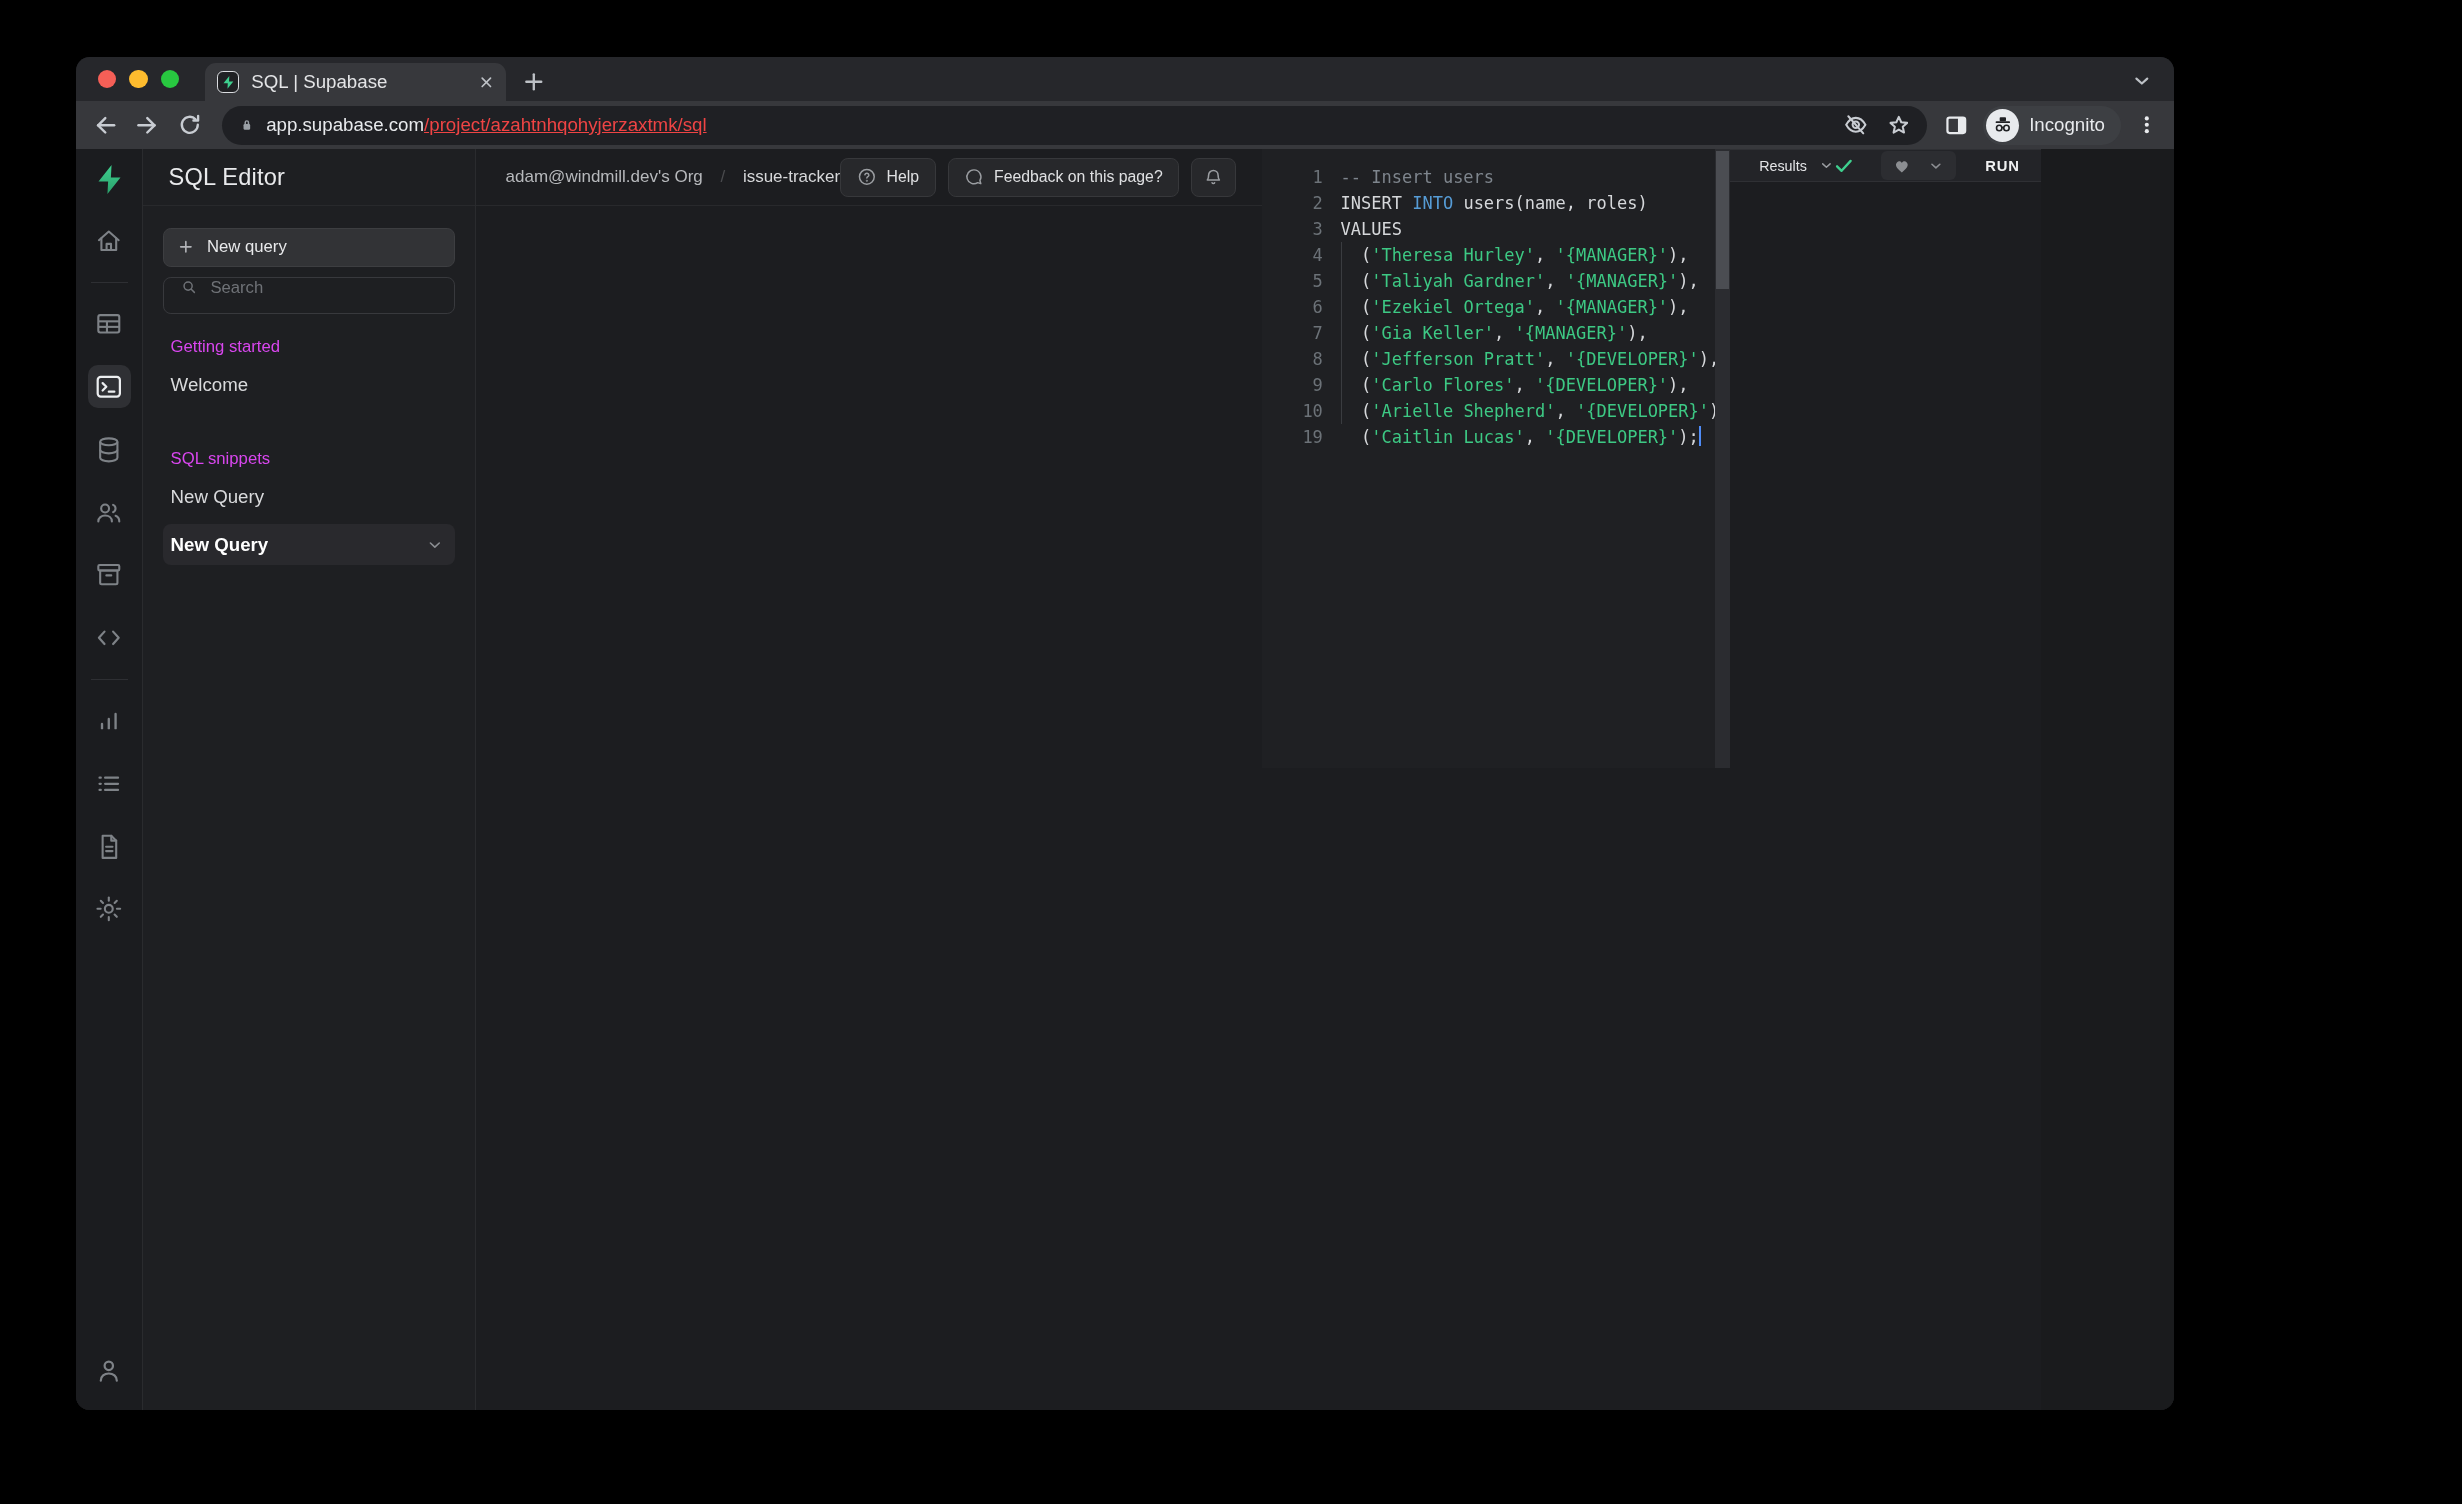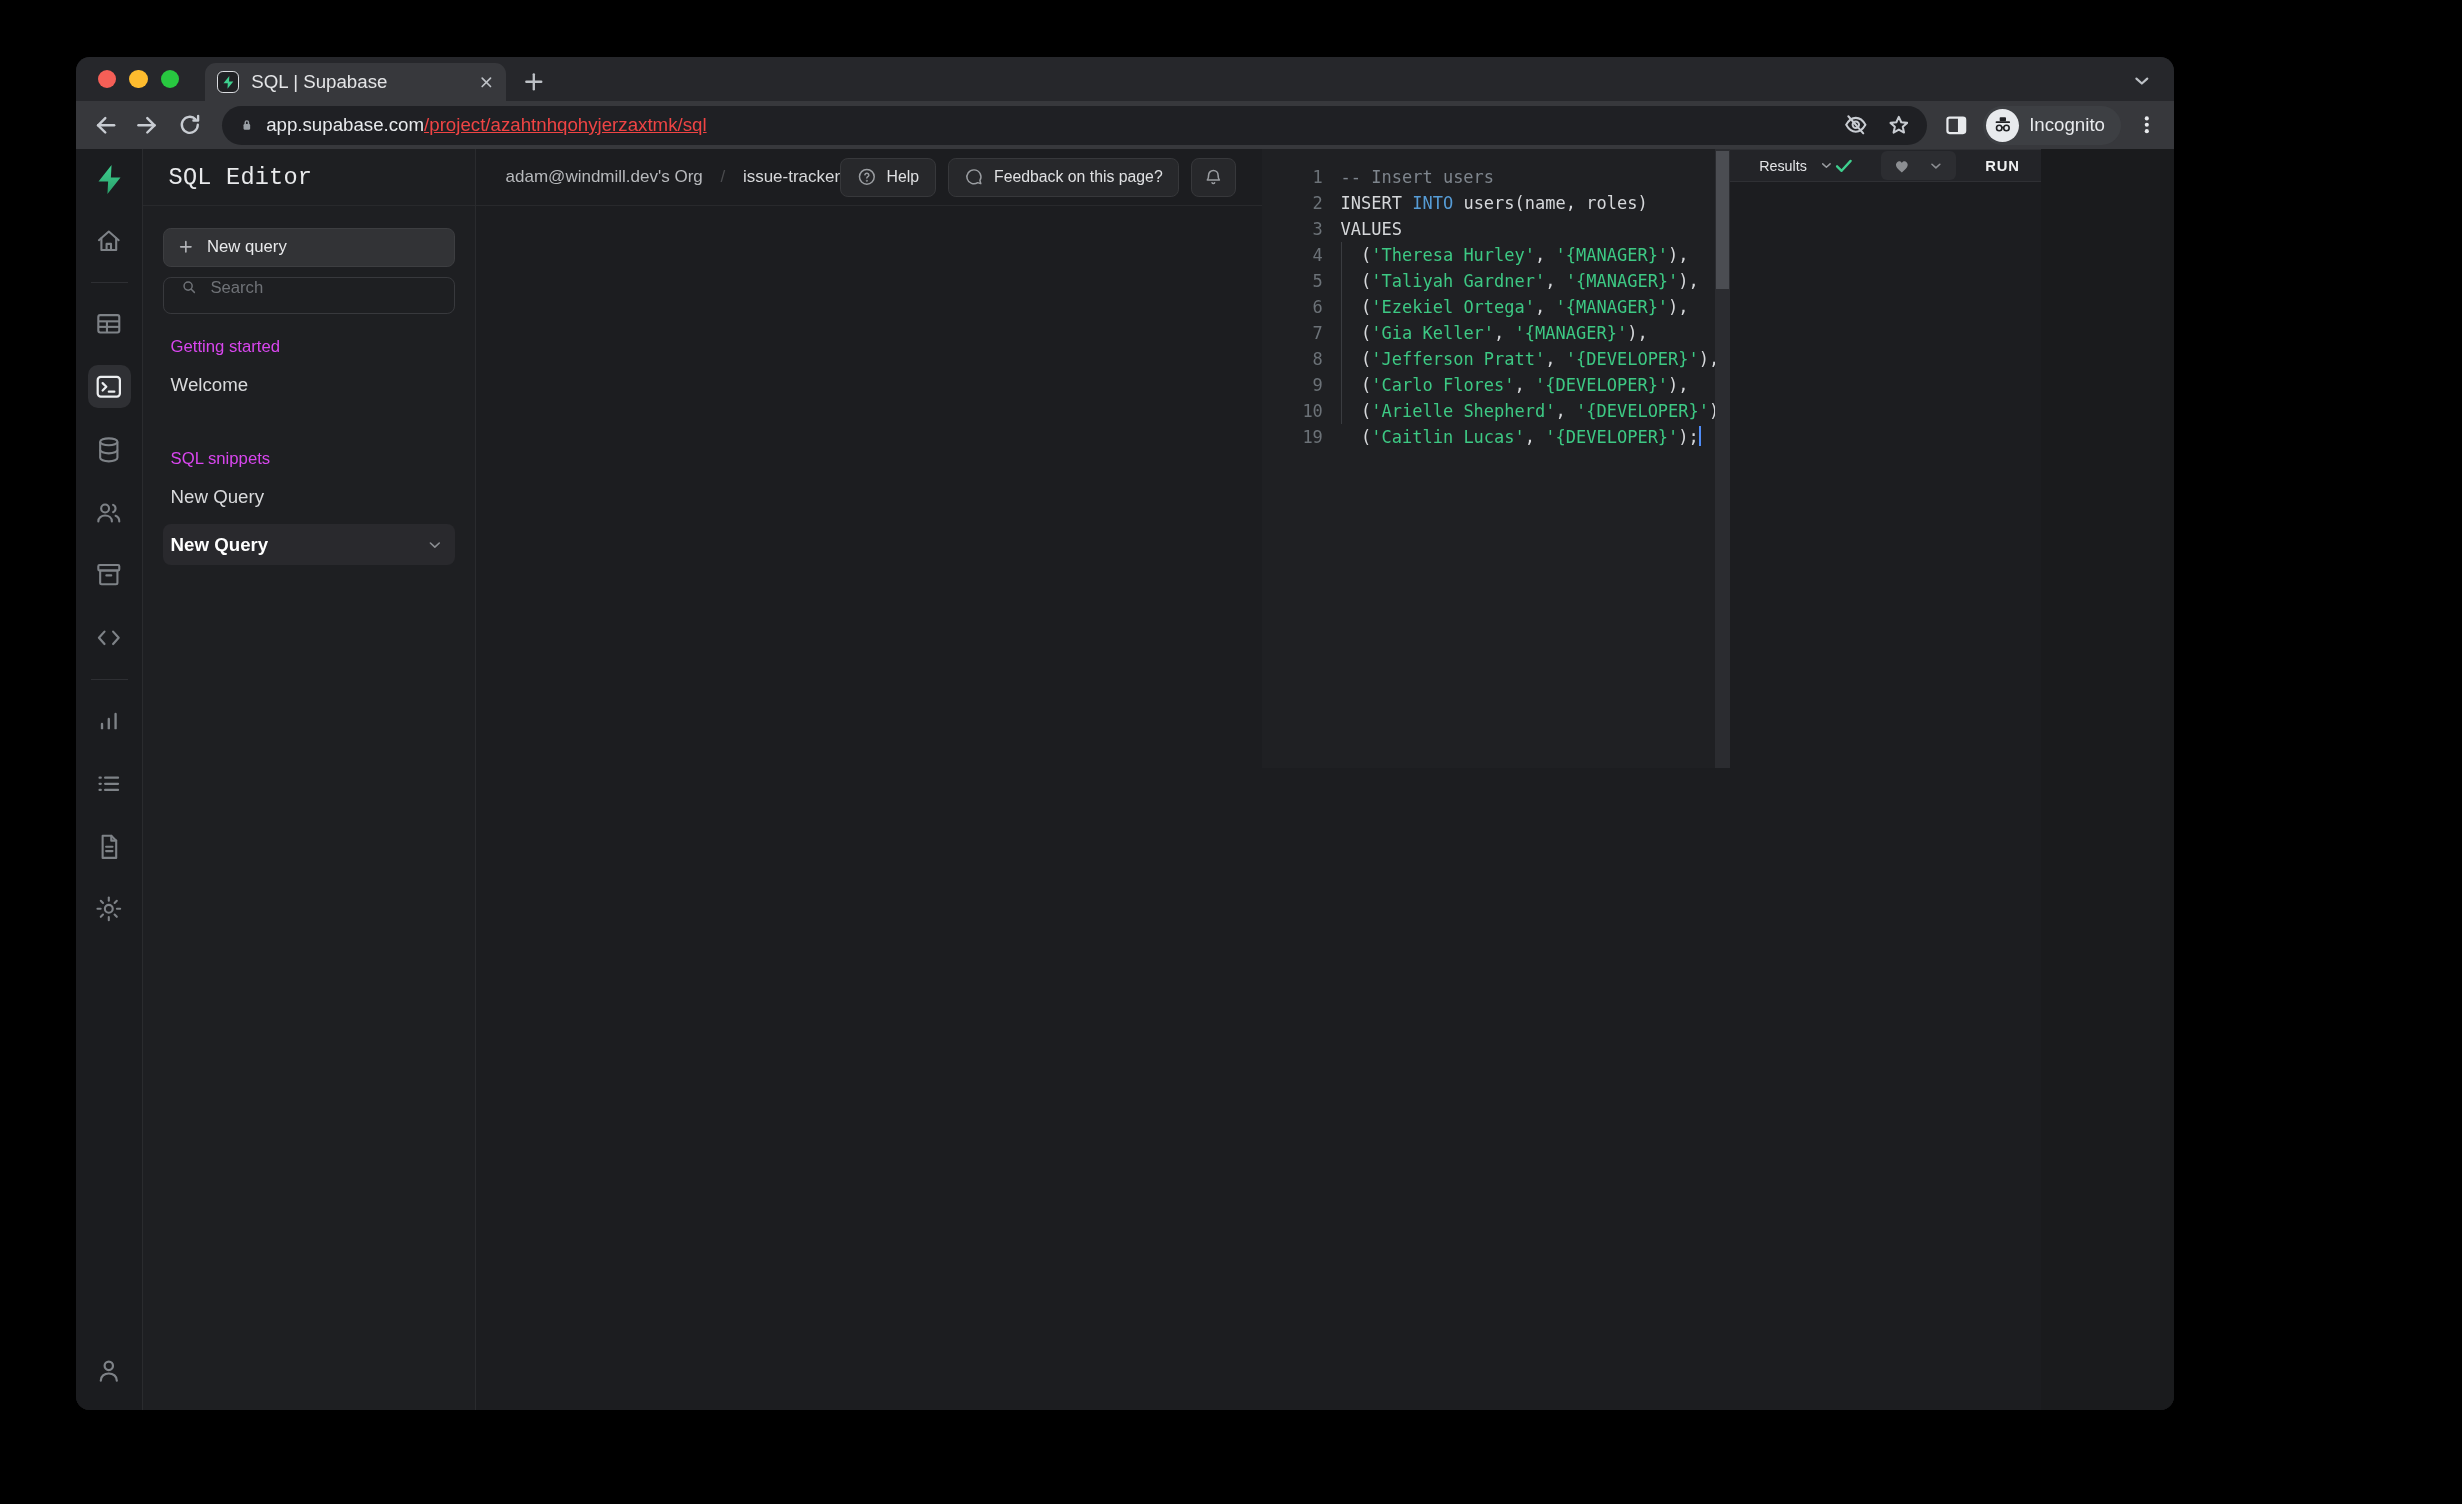--- a/index.html
+++ b/index.html
@@ -55,21 +55,21 @@
   .rail-btn.active { background:#2f3034; color:#eceef0; }
   .rail-div { width:37px; height:1px; background:#2e2f33; margin:0 0 19.7px; flex:none; }
   .rail-spacer { flex:1; }
   .rail-account { margin-bottom:17.7px; }
 
   
   .panel { width:333px; flex:none; background:#1e1f22; border-right:1px solid #2a2b2e;
            display:flex; flex-direction:column; }
   .panel-header { height:57px; border-bottom:1px solid #28292c; display:flex; align-items:center;
                   padding:0 25.6px; flex:none; }
-  .panel-title { font-size:23.6px; color:#e9eaec; letter-spacing:0.2px;font-family:Liberation Mono, monospace; }
+  .panel-title { font-size:23.6px; color:#e9eaec; letter-spacing:0.2px; }
   .panel-body { padding:21.7px 19.7px 0; }
   .newquery-btn { height:39px; background:#323336; border:1px solid #3d3e41; border-radius:7.9px;
                   display:flex; align-items:center; padding:0 13.8px; gap:11.8px; color:#e8e9eb; font-size:16.7px; }
   .newquery-btn .plus { color:#b2b4b8; }
   .searchbox { height:37px; margin-top:9.9px; border:1px solid #38393d; border-radius:7.9px;
                display:flex; align-items:flex-start; padding:0 16px; gap:13px; }
   .searchbox input { background:transparent; border:none; outline:none; color:#d7d8da;
                      font-size:16.7px; width:100%; font-family:"Liberation Sans",sans-serif; }
   .searchbox input::placeholder { color:#6f7277; }
   .searchbox .mag { color:#6f7277; }

